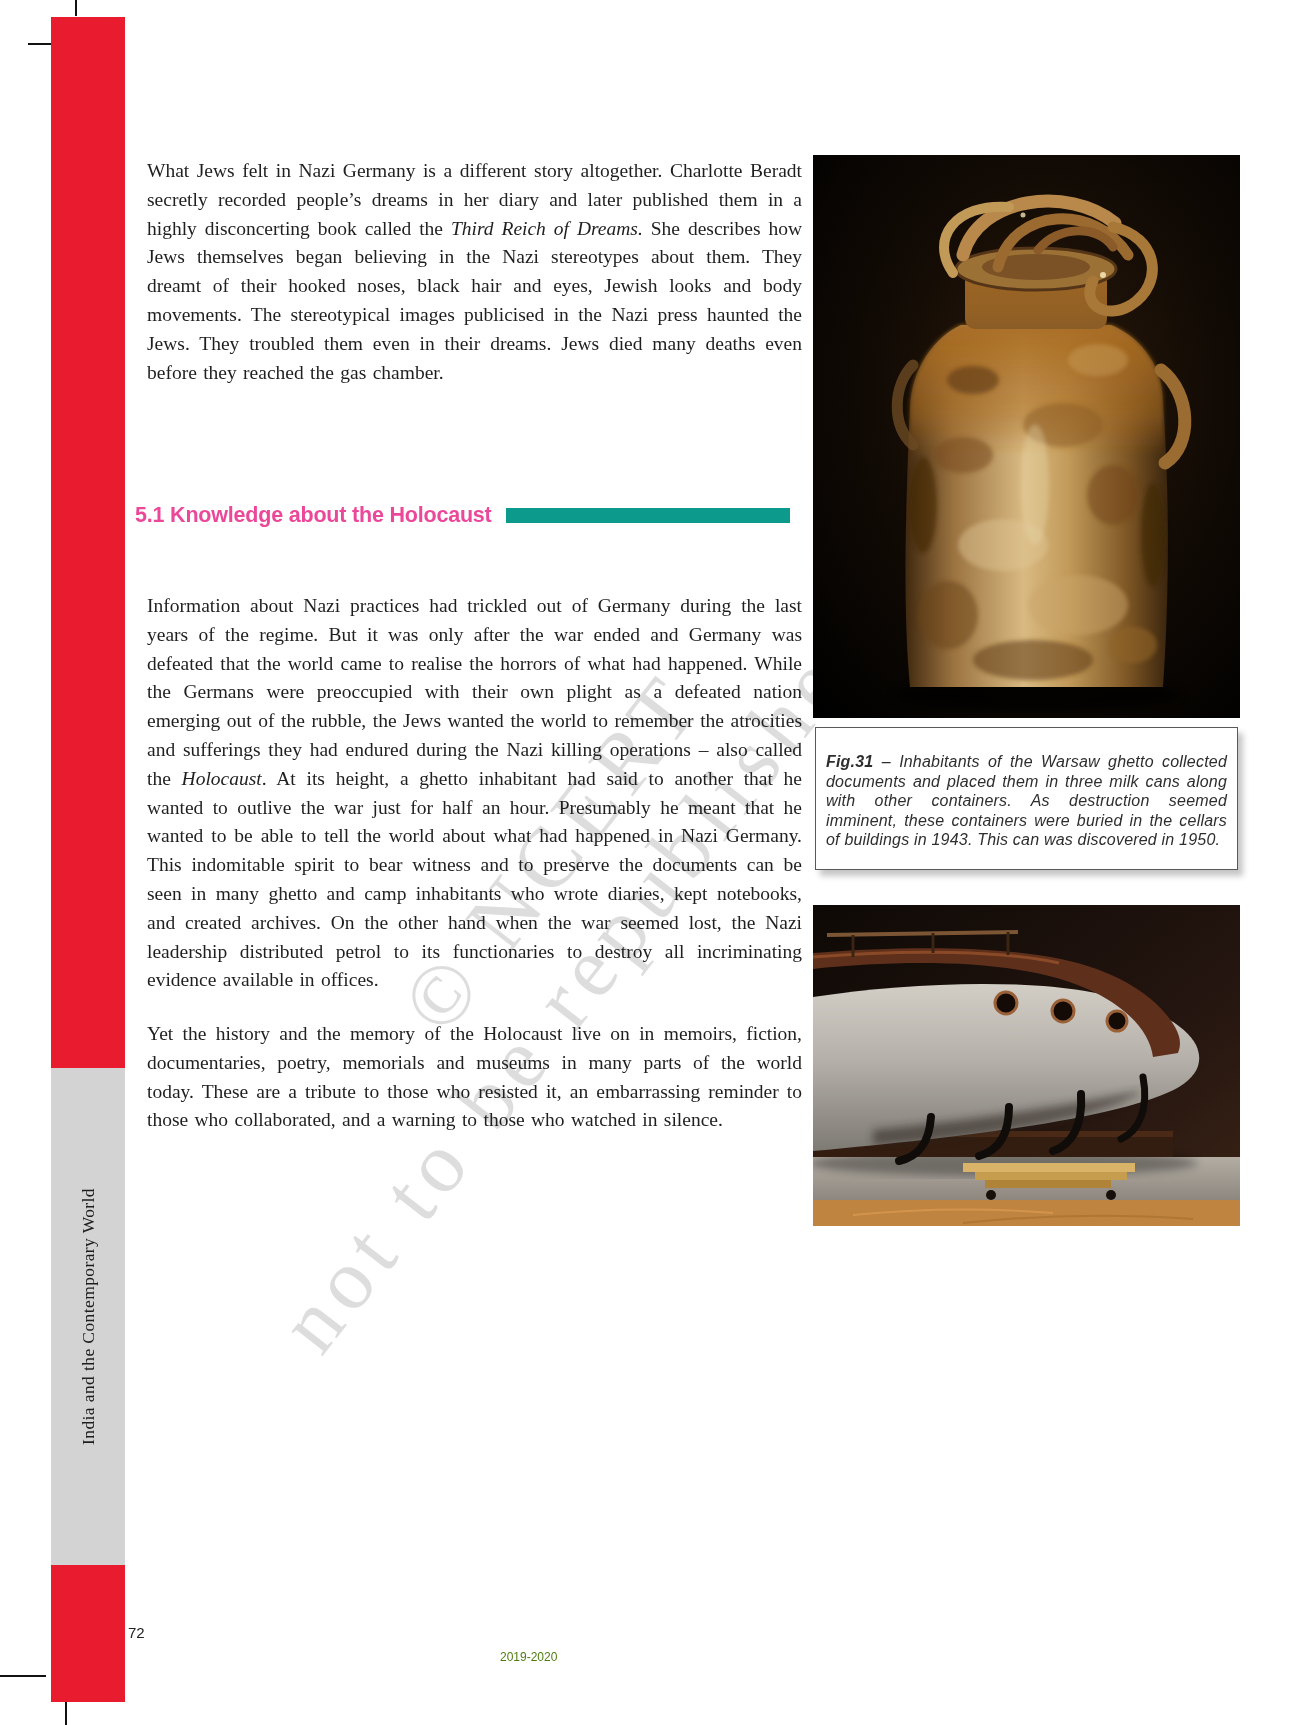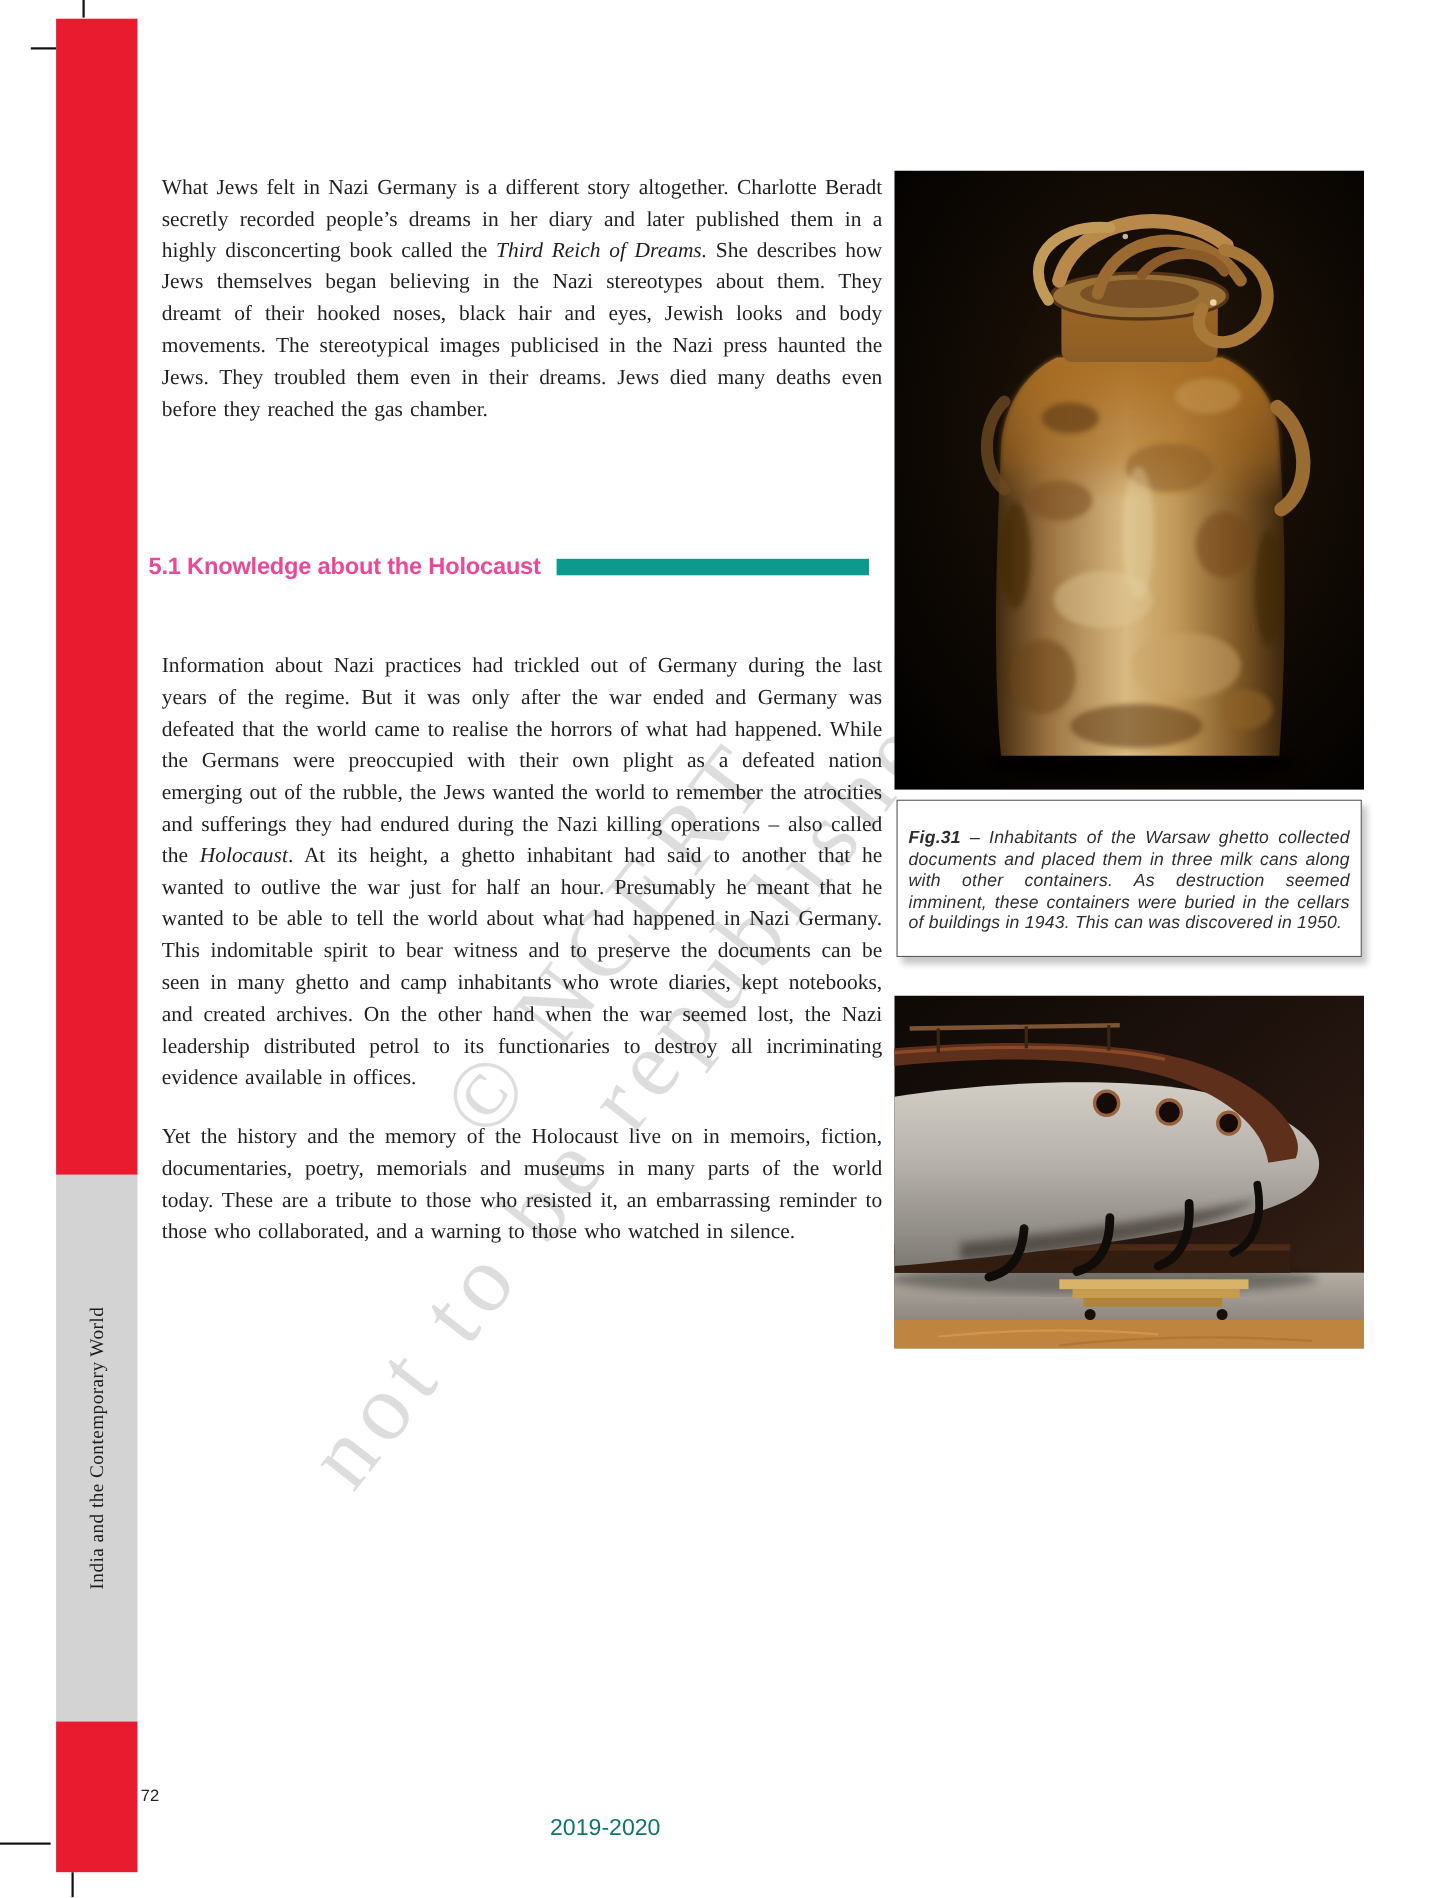--- a/index.html
+++ b/index.html
@@ -42,21 +42,21 @@
   .capbox{position:absolute;left:815px;width:423px;z-index:2;box-sizing:border-box;
       background:#fff;border:1px solid #59595b;box-shadow:5px 6px 6px #c6c6c6;
       padding:24px 10px;font-family:"Liberation Sans",sans-serif;font-style:italic;
       font-size:16px;line-height:19.6px;color:#2e2e2e;text-align:justify;letter-spacing:.2px;}
   .cap31{top:727px;height:143px;}
   .cap32{top:1237px;height:78px;}
   .capbox b{font-weight:bold;}
   .pagenum{position:absolute;left:128px;top:1608px;z-index:2;
       font-family:"Liberation Sans",sans-serif;font-size:15px;color:#222;margin-top:16px;}
   .edition{position:absolute;left:500px;top:1650px;z-index:2;
-      font-family:"Liberation Sans",sans-serif;font-size:21px;color:#0f766e;}
+      font-family:"Liberation Sans",sans-serif;font-size:12px;color:#4d7c0f;}
 </style>
 </head>
 <body>
 
 <div class="page" style="--red:#e81c2e;--teal:#0b9a8c;--gray:#d3d3d3;">
 
   <div class="crop tv"></div>
   <div class="crop th"></div>
   <div class="crop bh"></div>
   <div class="crop bv"></div>

